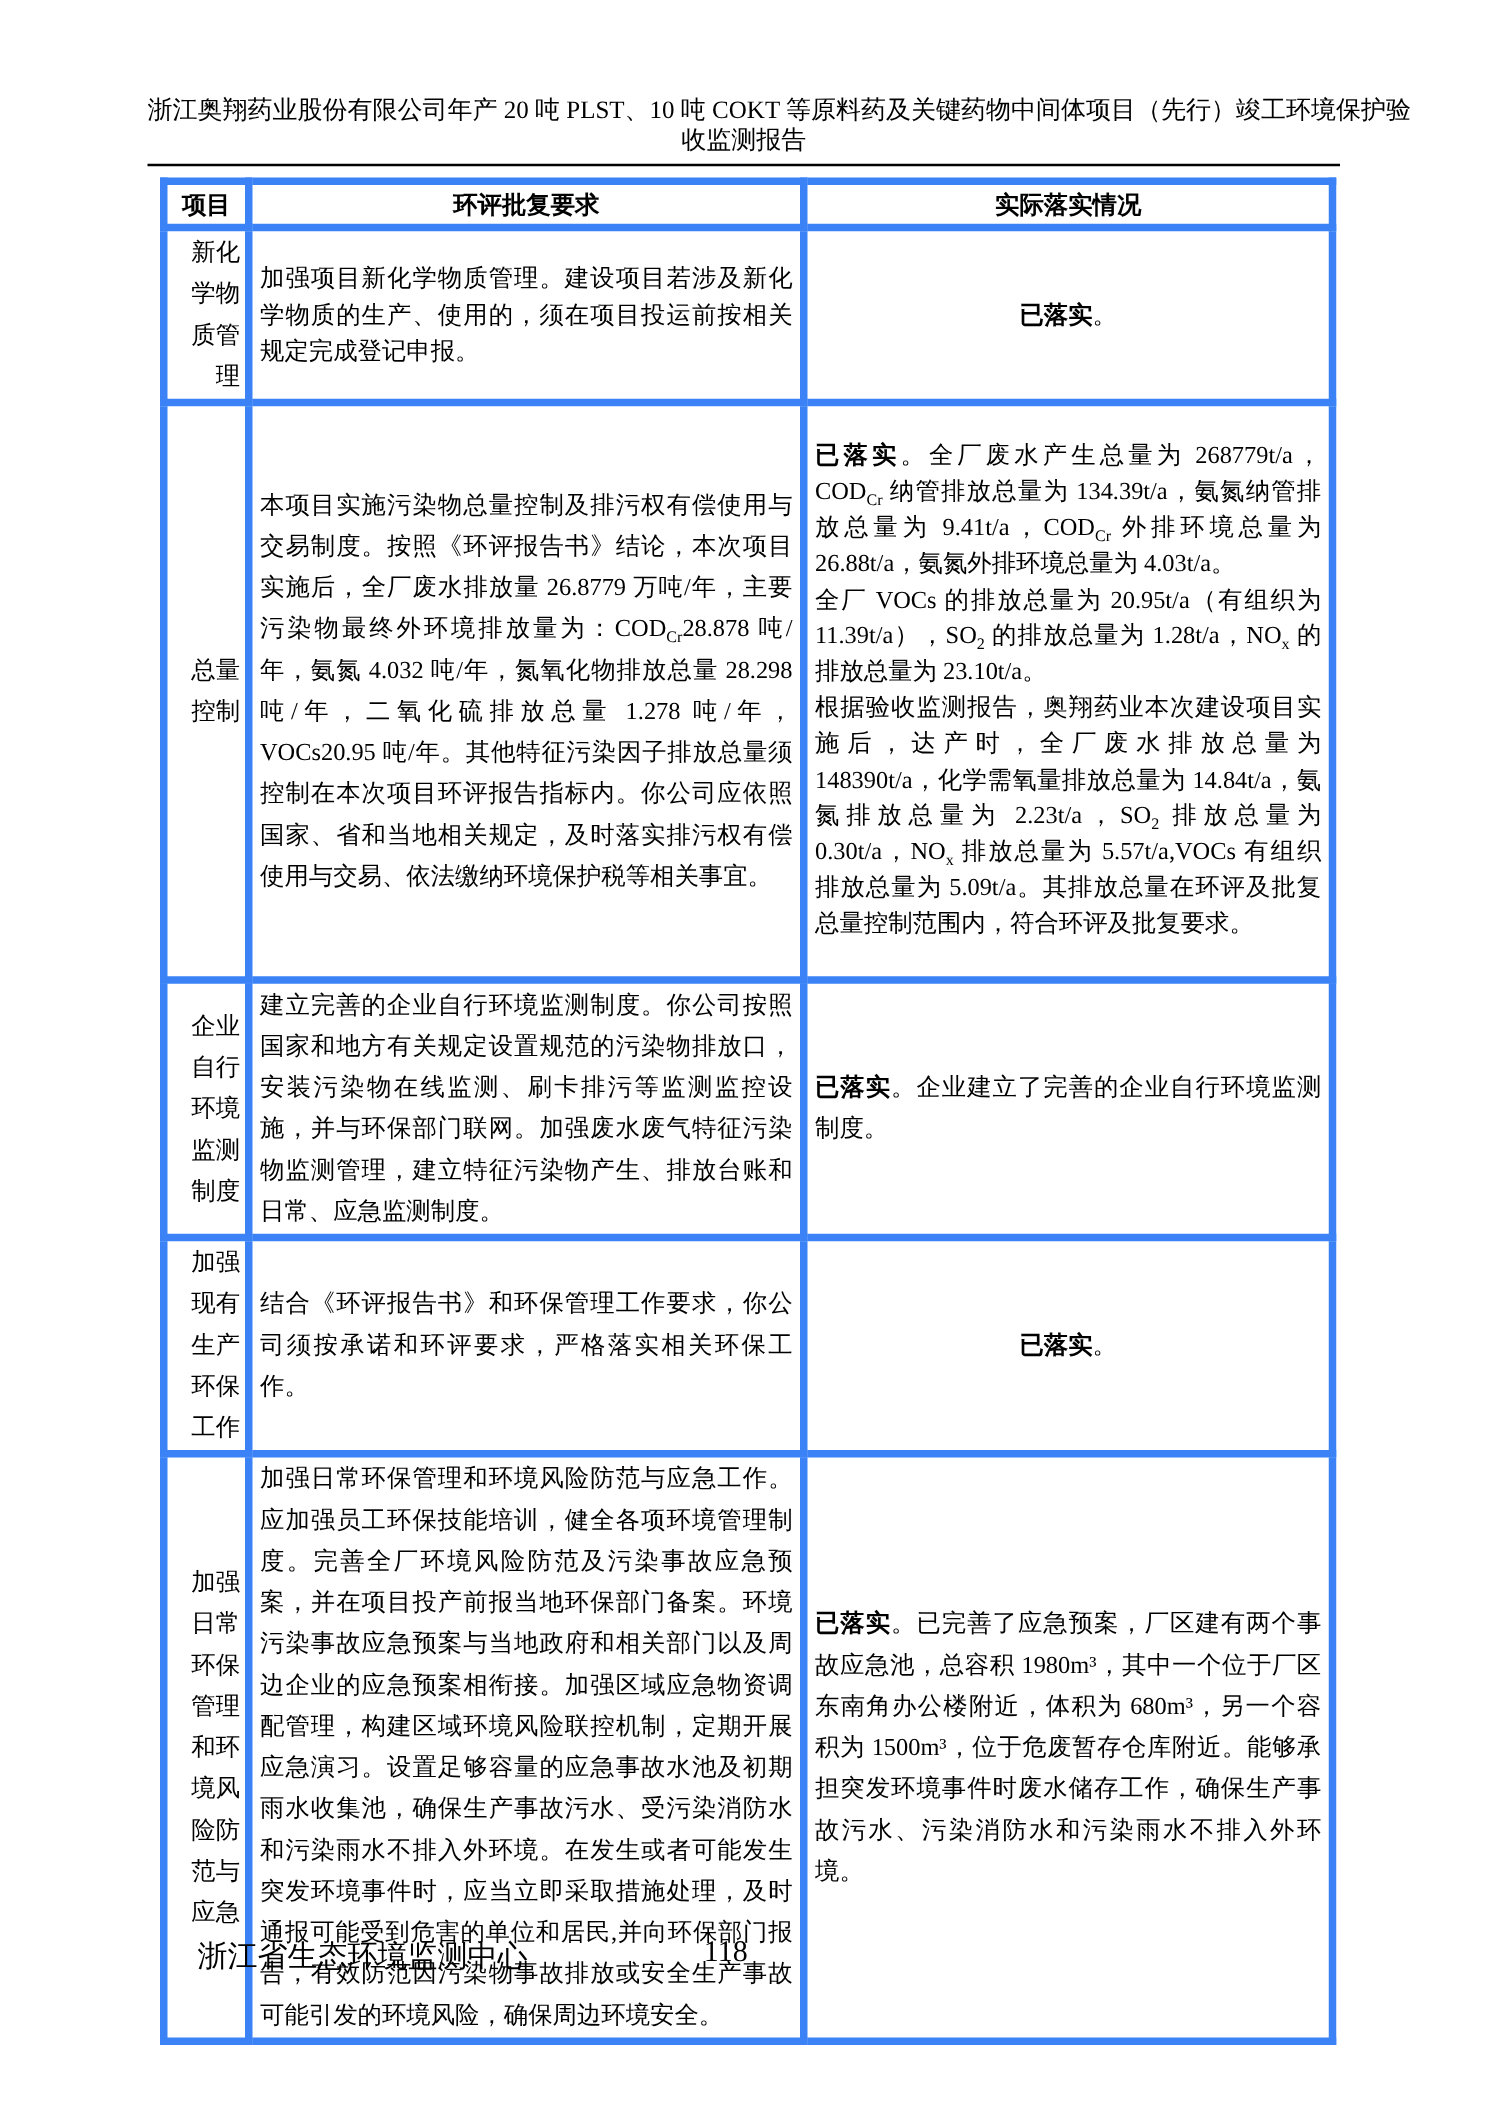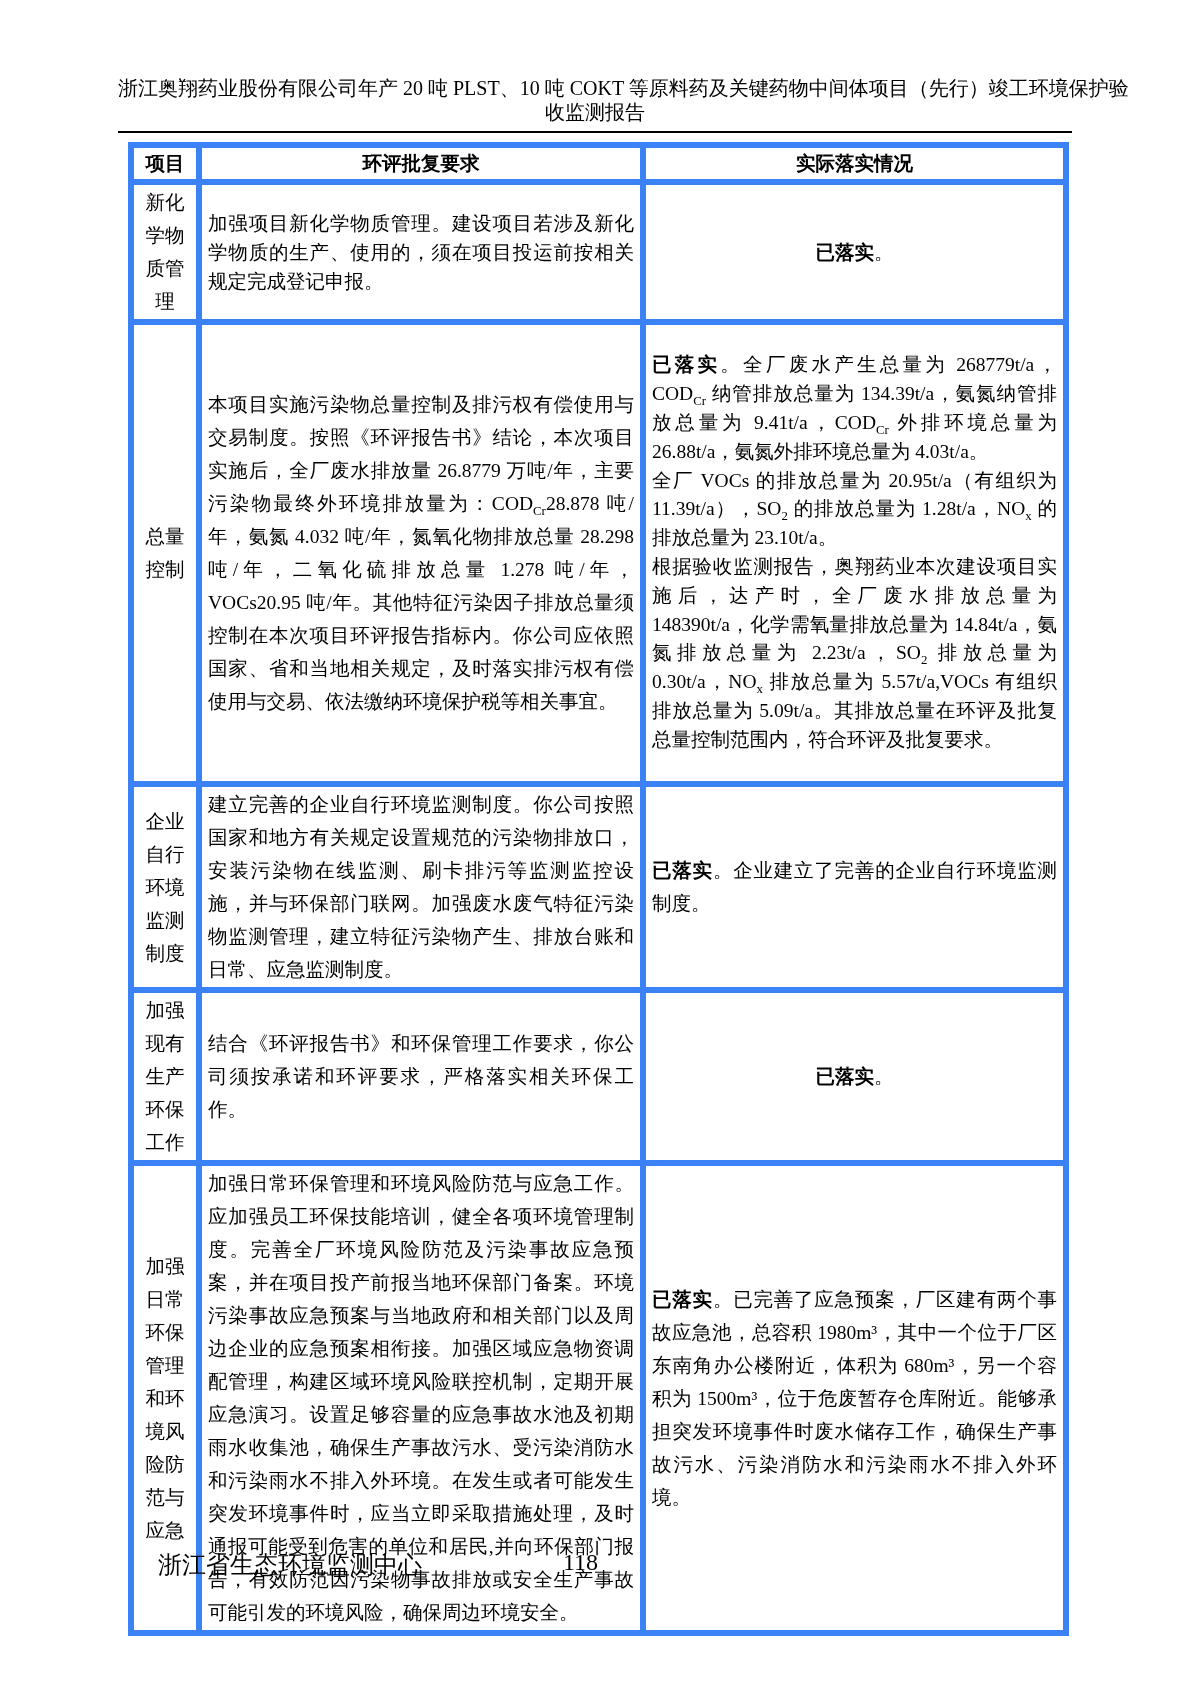--- a/index.html
+++ b/index.html
@@ -49,21 +49,21 @@
     font-size: 19.5px;
     padding: 2px 4px;
   }
   .report-table td {
     padding: 1px 6px;
     line-height: 33px;
     text-align: justify;
   }
   .report-table td p { margin: 0; }
   .report-table td.col-item {
-    text-align: center;
+    text-align: right;
     padding: 1px 4px;
   }
   
   .report-table tbody tr[data-row="0"] { height: 88px; }
   .report-table tbody tr[data-row="1"] { height: 462px; }
   .report-table tbody tr[data-row="2"] { height: 198px; }
   .report-table tbody tr[data-row="3"] { height: 126px; margin-top: 21px; }
   .report-table tbody tr[data-row="4"] { height: 460px; }
   
   .report-table tbody tr[data-row="0"] td.col-req p { line-height: 29px; }

